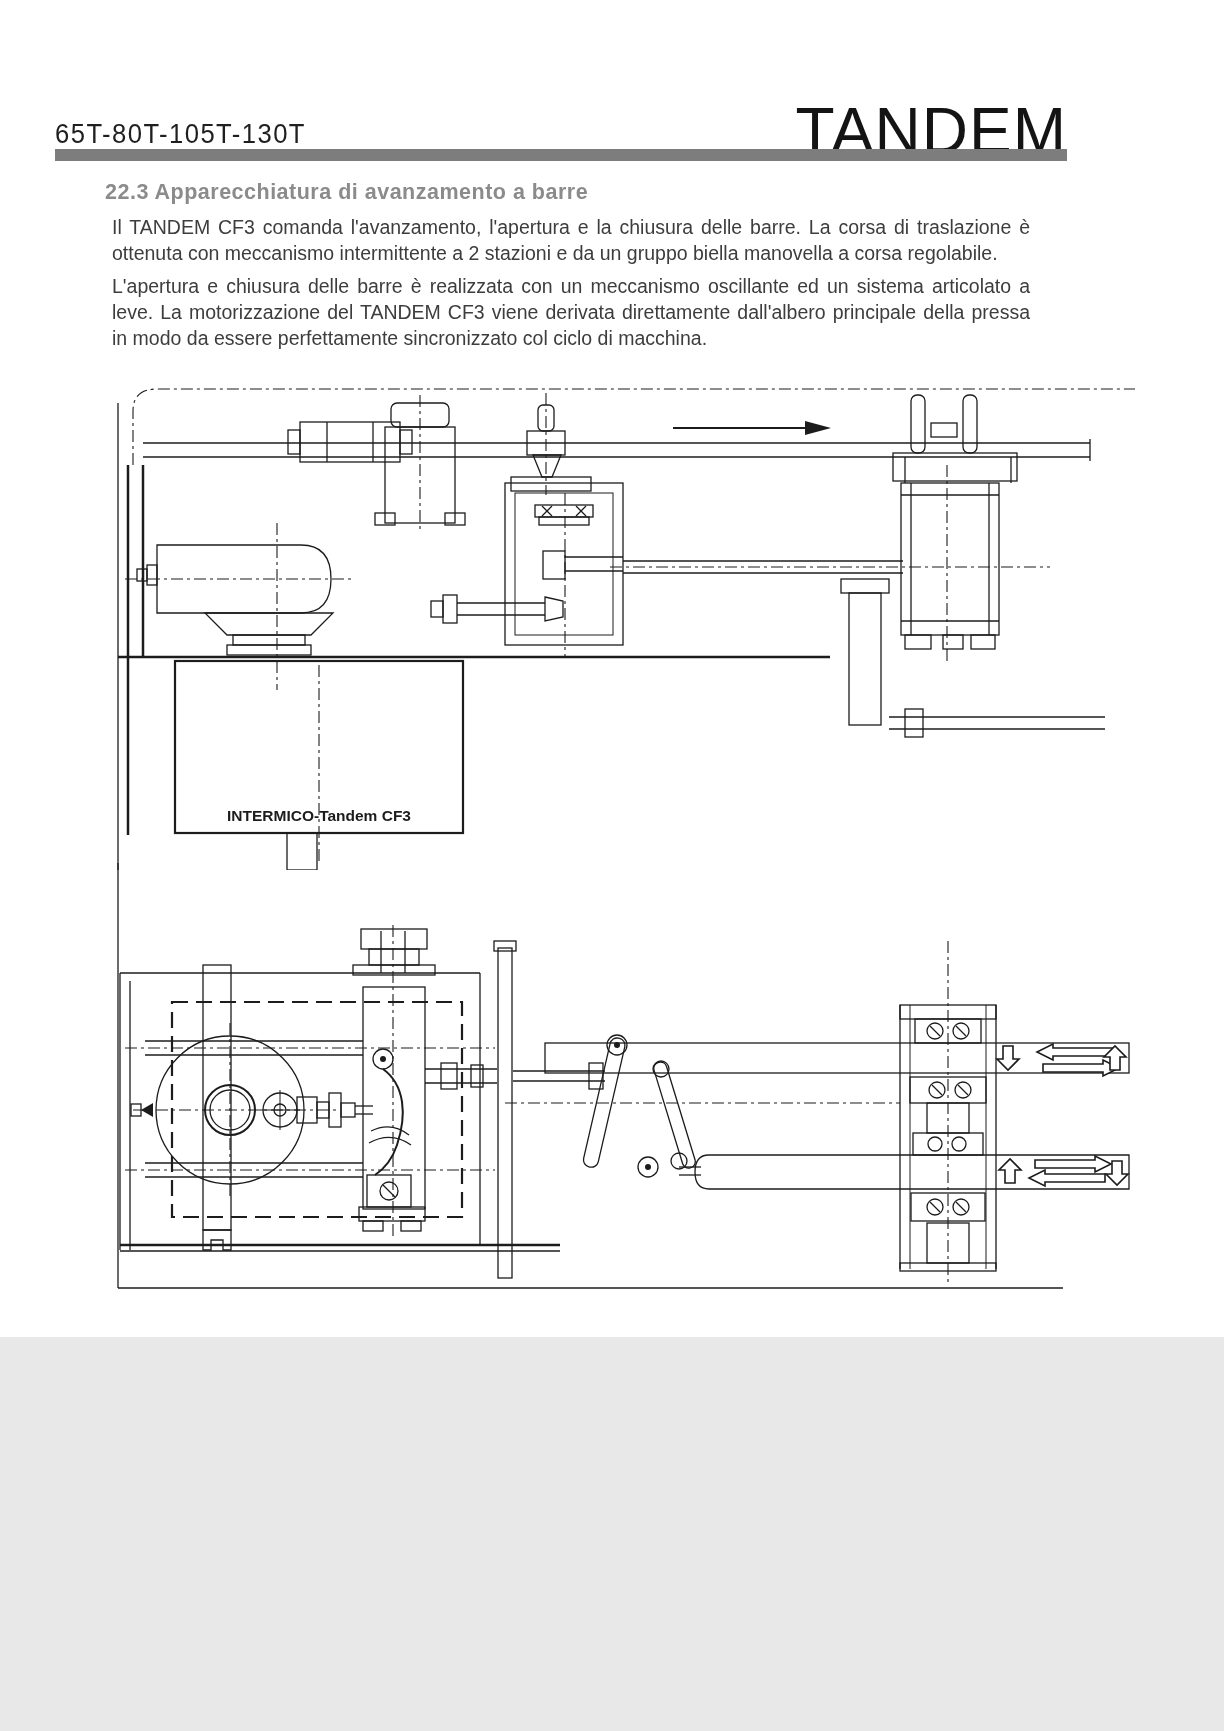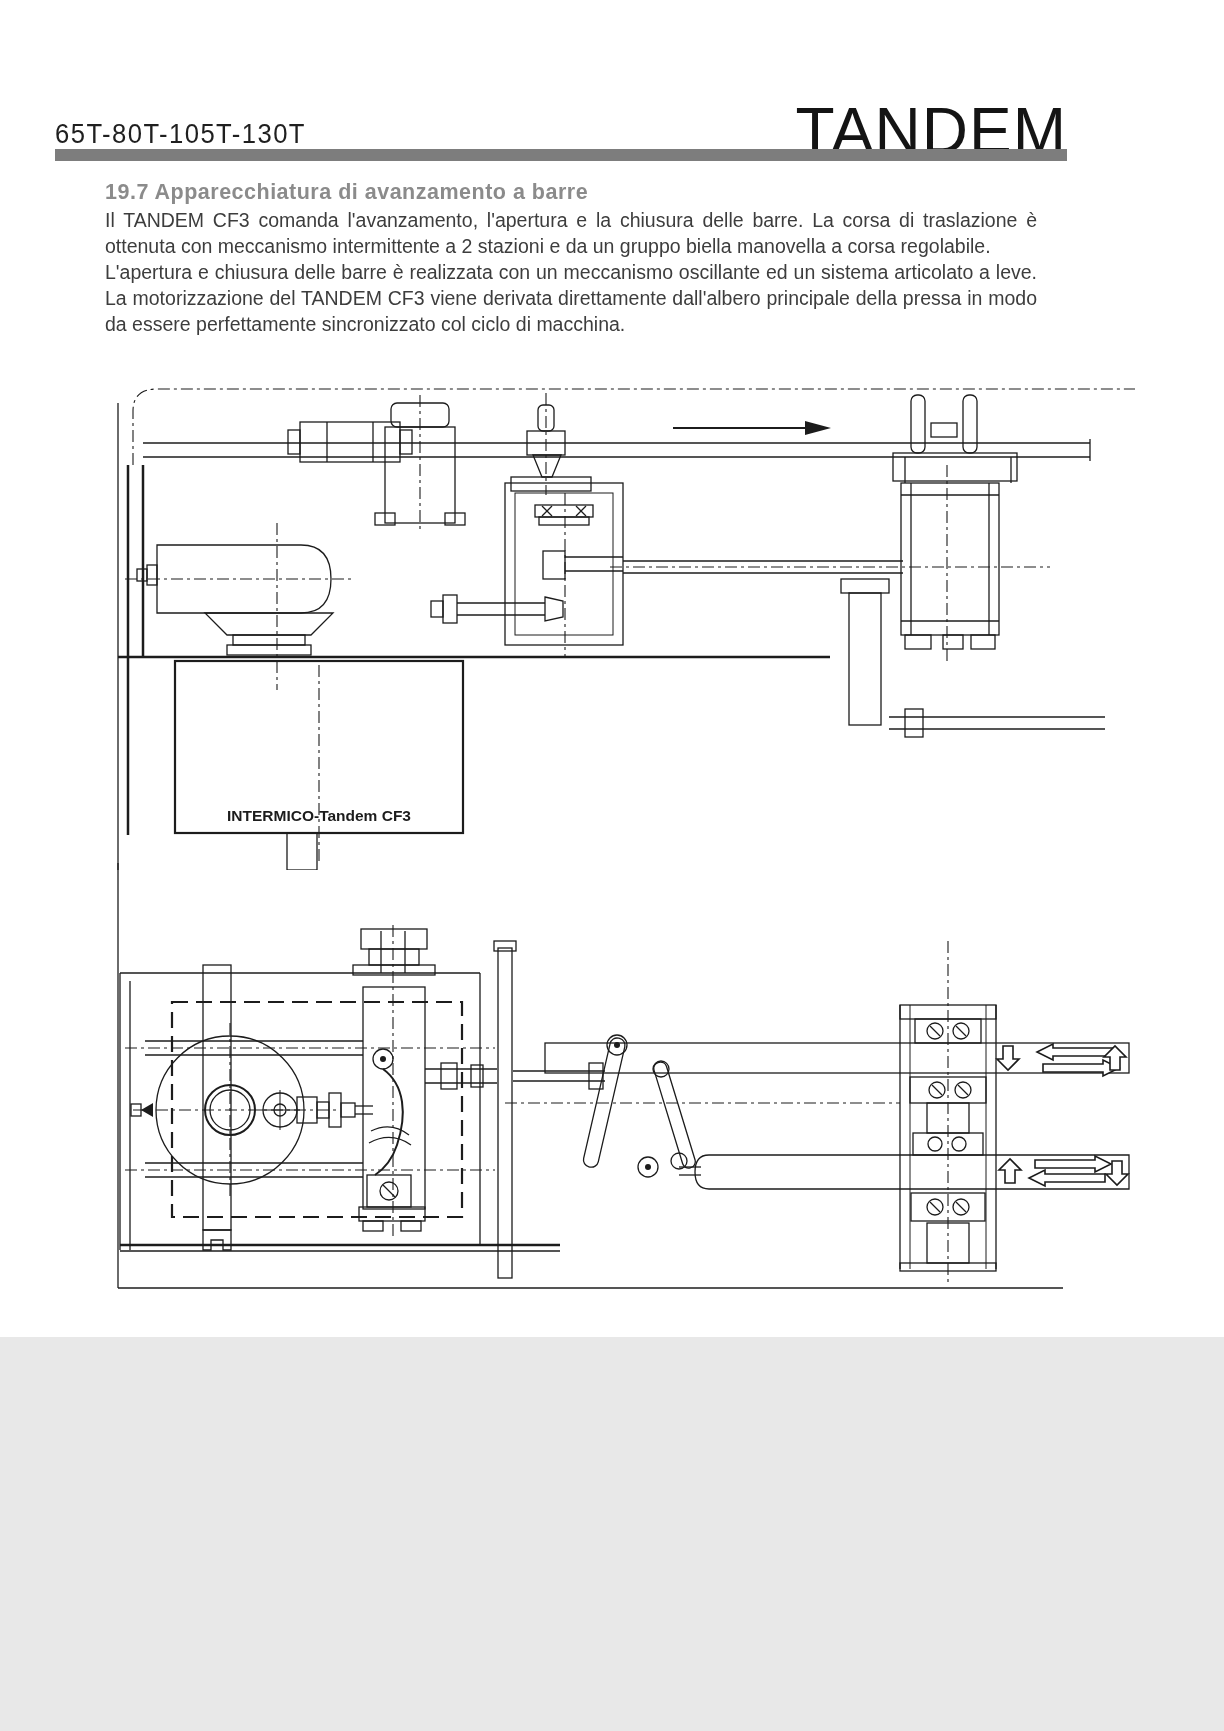--- a/index.html
+++ b/index.html
@@ -20,21 +20,21 @@
     position:absolute;left:55px;top:149px;width:1012px;height:12px;background:#7d7d7d;
   }
   .sec-title{
     position:absolute;left:105px;top:180px;font-size:21.5px;font-weight:bold;
     color:#8b8b8b;letter-spacing:.5px;white-space:nowrap;
   }
   .bodytext{
     position:absolute;left:105px;top:207px;width:932px;
     font-size:19.5px;line-height:26px;color:#3d3d3d;text-align:justify;
   }
-  .bodytext p{margin:0;}
+  .bodytext p{margin:7px;}
   .figsvg{position:absolute;}
   .fig-caption{
     position:absolute;left:186px;top:1314px;font-size:20px;color:#2e2e2e;margin-top:29px;
   }
   .footer-bar{
     position:absolute;left:893px;top:1645px;width:244px;height:33px;
     background:linear-gradient(to right,#ffffff 0%,#d6d6d6 25%,#a8a8a8 55%,#6e6e6e 80%,#4a4a4a 100%);
   }
   .footer-page{
     position:absolute;right:28px;top:4px;color:#ffffff;
@@ -44,21 +44,21 @@
 </style>
 </head>
 <body>
 
 <div class="page">
 
   <div class="hdr-models">65T-80T-105T-130T</div>
   <div class="hdr-brand">TANDEM</div>
   <div class="hdr-rule"></div>
 
-  <div class="sec-title">19.7 Apparecchiatura di avanzamento a barre</div>
+  <div class="sec-title">22.3 Apparecchiatura di avanzamento a barre</div>
   <div class="bodytext">
     <p>Il TANDEM CF3 comanda l'avanzamento, l'apertura e la chiusura delle barre. La corsa di traslazione è ottenuta con meccanismo intermittente a 2 stazioni e da un gruppo biella manovella a corsa regolabile.</p>
     <p>L'apertura e chiusura delle barre è realizzata con un meccanismo oscillante ed un sistema articolato a leve. La motorizzazione del TANDEM CF3 viene derivata direttamente dall'albero principale della pressa in modo da essere perfettamente sincronizzato col ciclo di macchina.</p>
   </div>
 
   <svg class="figsvg" style="left:105px;top:365px" width="1040" height="505" viewBox="0 0 1040 505">
     <g stroke="#1c1c1c" fill="none" stroke-width="1.3">
 
       <line x1="13" y1="38" x2="13" y2="505"></line>
 

